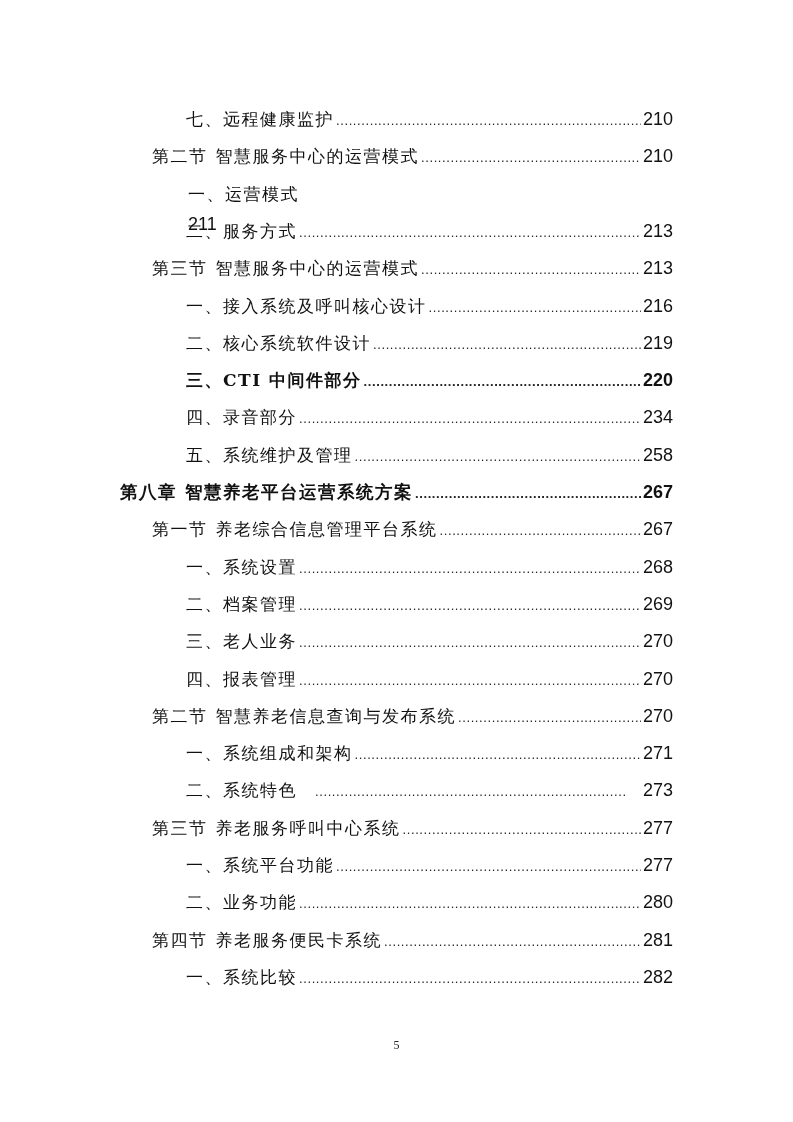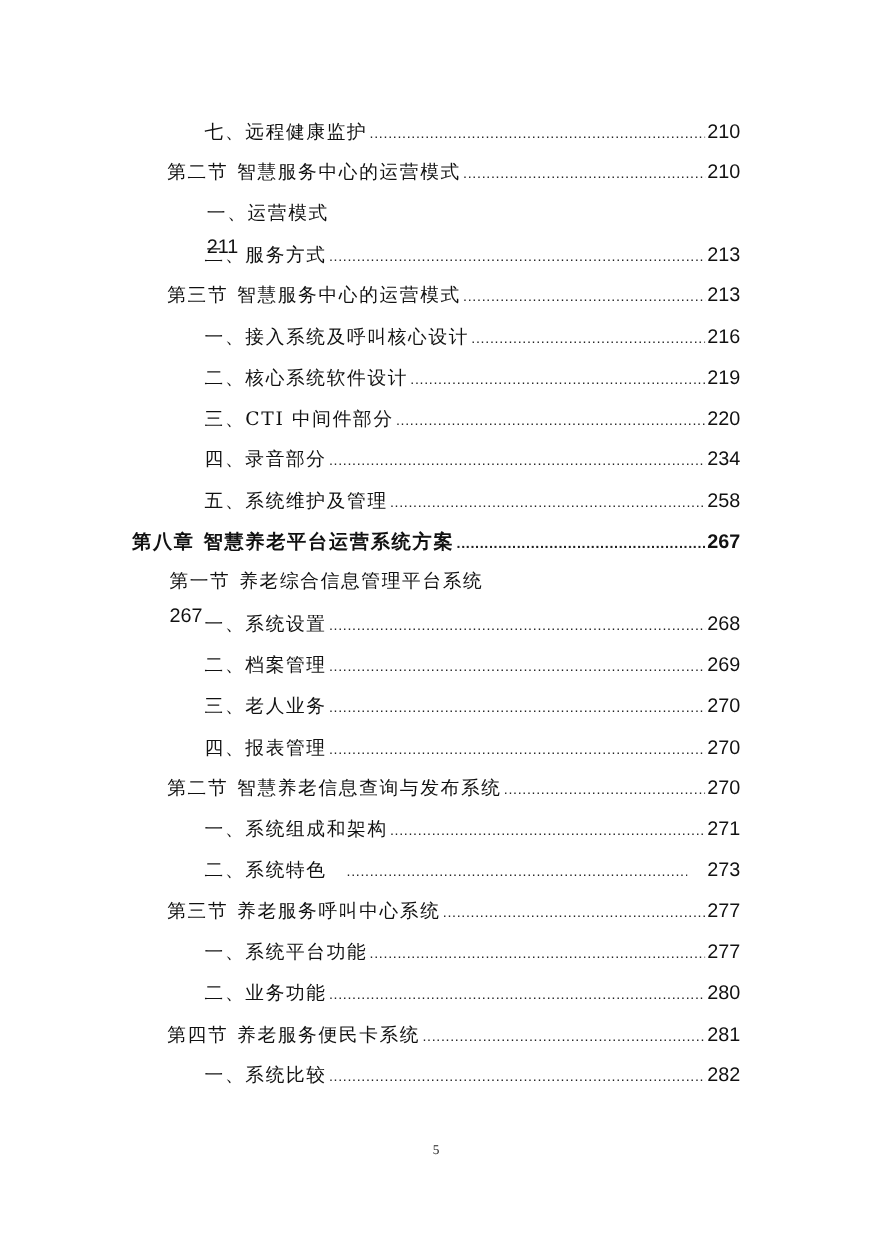--- a/index.html
+++ b/index.html
@@ -54,41 +54,41 @@
     <div class="row l3" style="top: 186.5px;">
       <span class="label"><span class="prefix">一、</span><span class="title">接入系统及呼叫核心设计</span></span>
       <span class="leader"></span>
       <span class="page">216</span>
     </div>
     <div class="row l3" style="top: 223.8px;">
       <span class="label"><span class="prefix">二、</span><span class="title">核心系统软件设计</span></span>
       <span class="leader"></span>
       <span class="page">219</span>
     </div>
-    <div class="row l3" style="top: 261.1px;">
+    <div class="row l3" style="top: 261.1px; font-weight: bold;">
       <span class="label"><span class="prefix">三、</span><span class="title">CTI 中间件部分</span></span>
       <span class="leader"></span>
       <span class="page">220</span>
     </div>
     <div class="row l3" style="top: 298.4px;">
       <span class="label"><span class="prefix">四、</span><span class="title">录音部分</span></span>
       <span class="leader"></span>
       <span class="page">234</span>
     </div>
     <div class="row l3" style="top: 335.7px;">
       <span class="label"><span class="prefix">五、</span><span class="title">系统维护及管理</span></span>
       <span class="leader"></span>
       <span class="page">258</span>
     </div>
     <div class="row l1" style="top: 373px;">
       <span class="label"><span class="prefix">第八章</span><span class="title">智慧养老平台运营系统方案</span></span>
       <span class="leader"></span>
       <span class="page">267</span>
     </div>
-    <div class="row l2" style="top: 410.3px; flex-direction: column;">
+    <div class="row l2" style="top: 410.3px;">
       <span class="label"><span class="prefix">第一节</span><span class="title">养老综合信息管理平台系统</span></span>
       <span class="leader"></span>
       <span class="page">267</span>
     </div>
     <div class="row l3" style="top: 447.6px;">
       <span class="label"><span class="prefix">一、</span><span class="title">系统设置</span></span>
       <span class="leader"></span>
       <span class="page">268</span>
     </div>
     <div class="row l3" style="top: 484.9px; text-align: right;">

